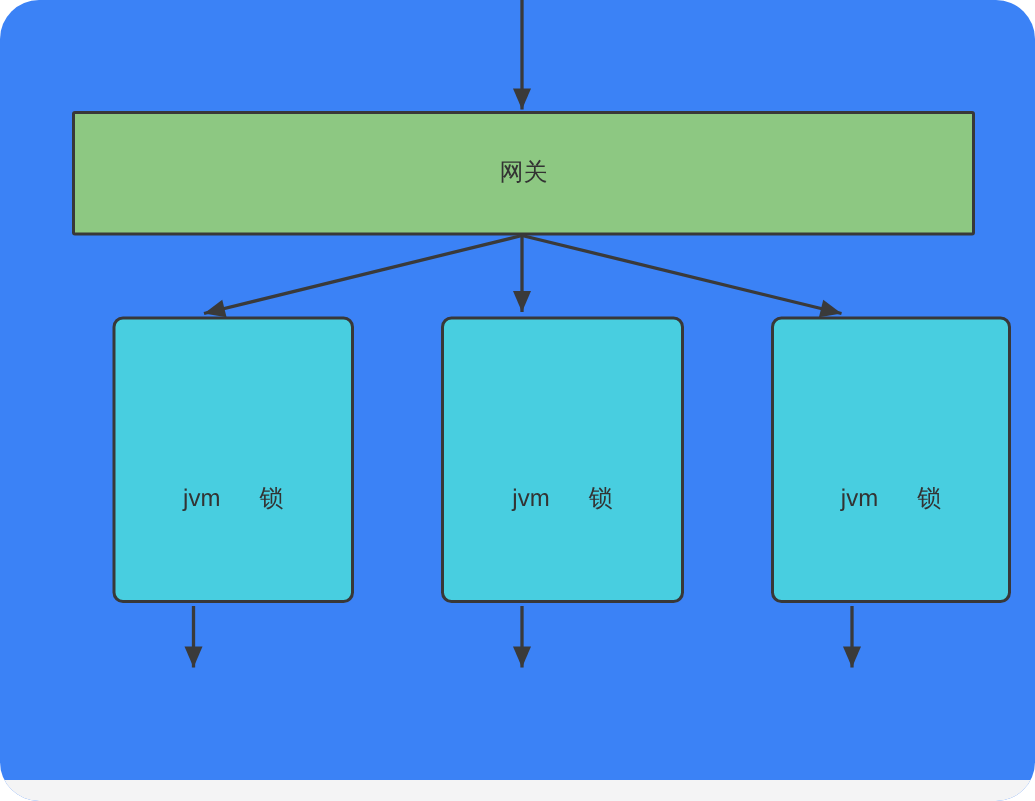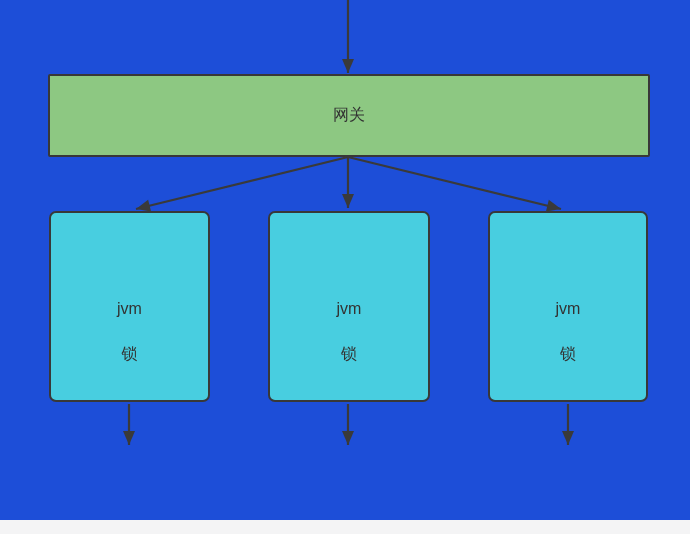--- a/index.html
+++ b/index.html
@@ -31,25 +31,25 @@
     left: 48px; top: 74px;
     width: 602px; height: 83px;
     background: #8dc882;
     border-radius: 2px;
     font-size: 16px;
   }
   .jvm {
     top: 211px; height: 191px;
     background: #48cee0;
     border-radius: 7px;
-    flex-direction: column;
     justify-content: center;
     gap: 26px;
     padding-top: 52px;
     font-size: 16px;
+    margin-left: 26px;
   }
   .jvm-1 { left: 49px;  width: 161px; }
   .jvm-2 { left: 268px; width: 162px; }
   .jvm-3 { left: 488px; width: 160px; }
   .redis {
     left: 48px; top: 446px;
     width: 604px; height: 83px;
     background: #9c9c9c;
     border-radius: 2px;
     font-size: 16px;
@@ -58,21 +58,21 @@
     position: absolute;
     left: 0; top: 0;
     width: 690px; height: 534px;
     pointer-events: none;
   }
   .arrows line { stroke: #3a3a3a; stroke-width: 2.2; }
 </style>
 </head>
 <body>
 
-<div class="canvas" style="background-color: #1d4ed8; color: rgb(51, 51, 51);">
+<div class="canvas" style="background-color: #3b82f6; color: rgb(51, 51, 51); border-radius: 26px;">
 
   <div class="bottom-strip" style="background-color: rgb(244, 244, 245);"></div>
 
   <div class="node gateway" style="background-color: rgb(141, 200, 130); border-color: rgb(56, 56, 56);">
     <span>网关</span>
   </div>
 
   <div class="node jvm jvm-1" style="background-color: rgb(72, 206, 224); border-color: rgb(56, 56, 56);">
     <span>jvm</span>
     <span>锁</span>

